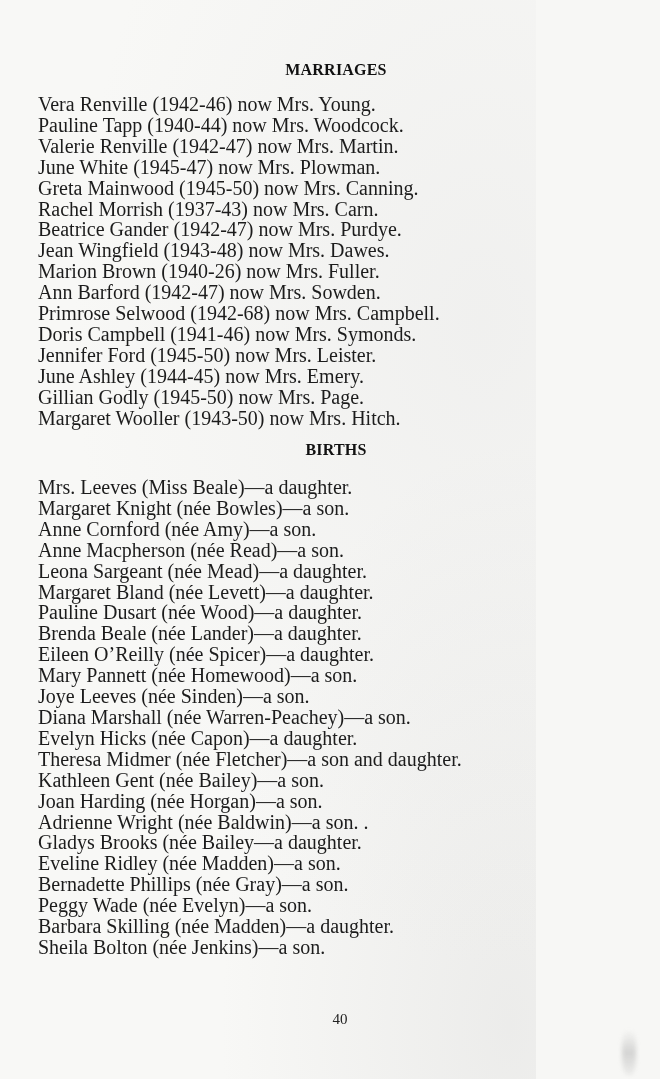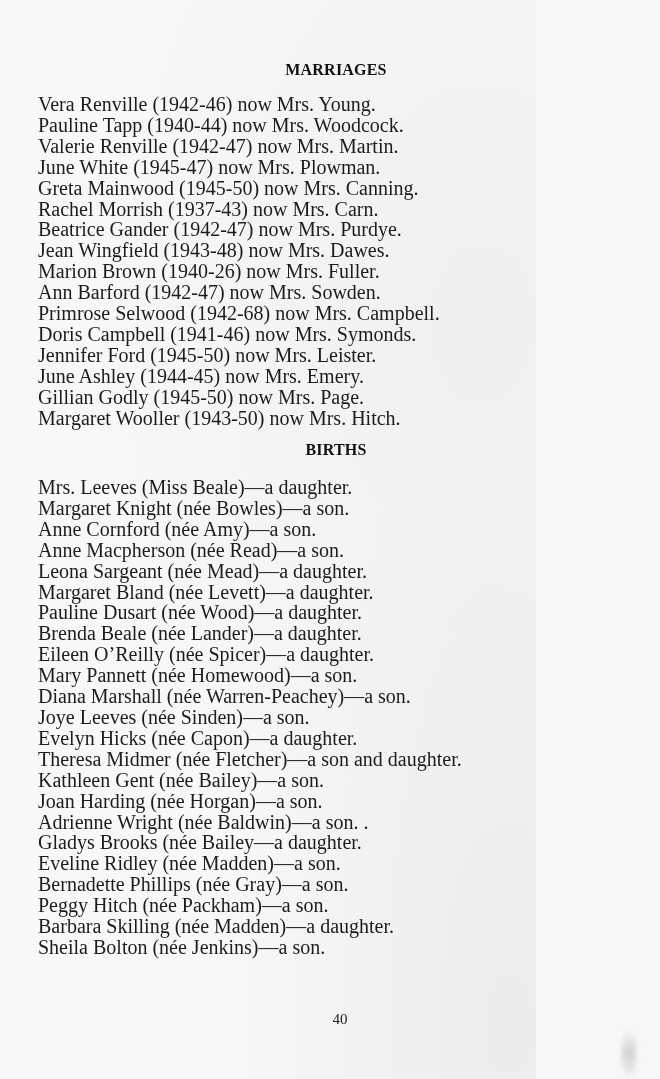--- a/index.html
+++ b/index.html
@@ -104,31 +104,31 @@
     <li>Mrs. Leeves (Miss Beale)—a daughter.</li>
     <li>Margaret Knight (née Bowles)—a son.</li>
     <li>Anne Cornford (née Amy)—a son.</li>
     <li>Anne Macpherson (née Read)—a son.</li>
     <li>Leona Sargeant (née Mead)—a daughter.</li>
     <li>Margaret Bland (née Levett)—a daughter.</li>
     <li>Pauline Dusart (née Wood)—a daughter.</li>
     <li>Brenda Beale (née Lander)—a daughter.</li>
     <li>Eileen O’Reilly (née Spicer)—a daughter.</li>
     <li>Mary Pannett (née Homewood)—a son.</li>
+    <li>Joye Leeves (née Sinden)—a son.</li>
     <li>Diana Marshall (née Warren-Peachey)—a son.</li>
-    <li>Joye Leeves (née Sinden)—a son.</li>
     <li>Evelyn Hicks (née Capon)—a daughter.</li>
     <li>Theresa Midmer (née Fletcher)—a son and daughter.</li>
     <li>Kathleen Gent (née Bailey)—a son.</li>
     <li>Joan Harding (née Horgan)—a son.</li>
     <li>Adrienne Wright (née Baldwin)—a son. .</li>
     <li>Gladys Brooks (née Bailey—a daughter.</li>
     <li>Eveline Ridley (née Madden)—a son.</li>
     <li>Bernadette Phillips (née Gray)—a son.</li>
-    <li>Peggy Hitch (née Packham)—a son.</li>
+    <li>Peggy Wade (née Evelyn)—a son.</li>
     <li>Barbara Skilling (née Madden)—a daughter.</li>
     <li>Sheila Bolton (née Jenkins)—a son.</li>
   </ul>
 
   <div class="page-number">40</div>
 
   <div class="smudge"></div>
 </div>
 
 </body></html>

